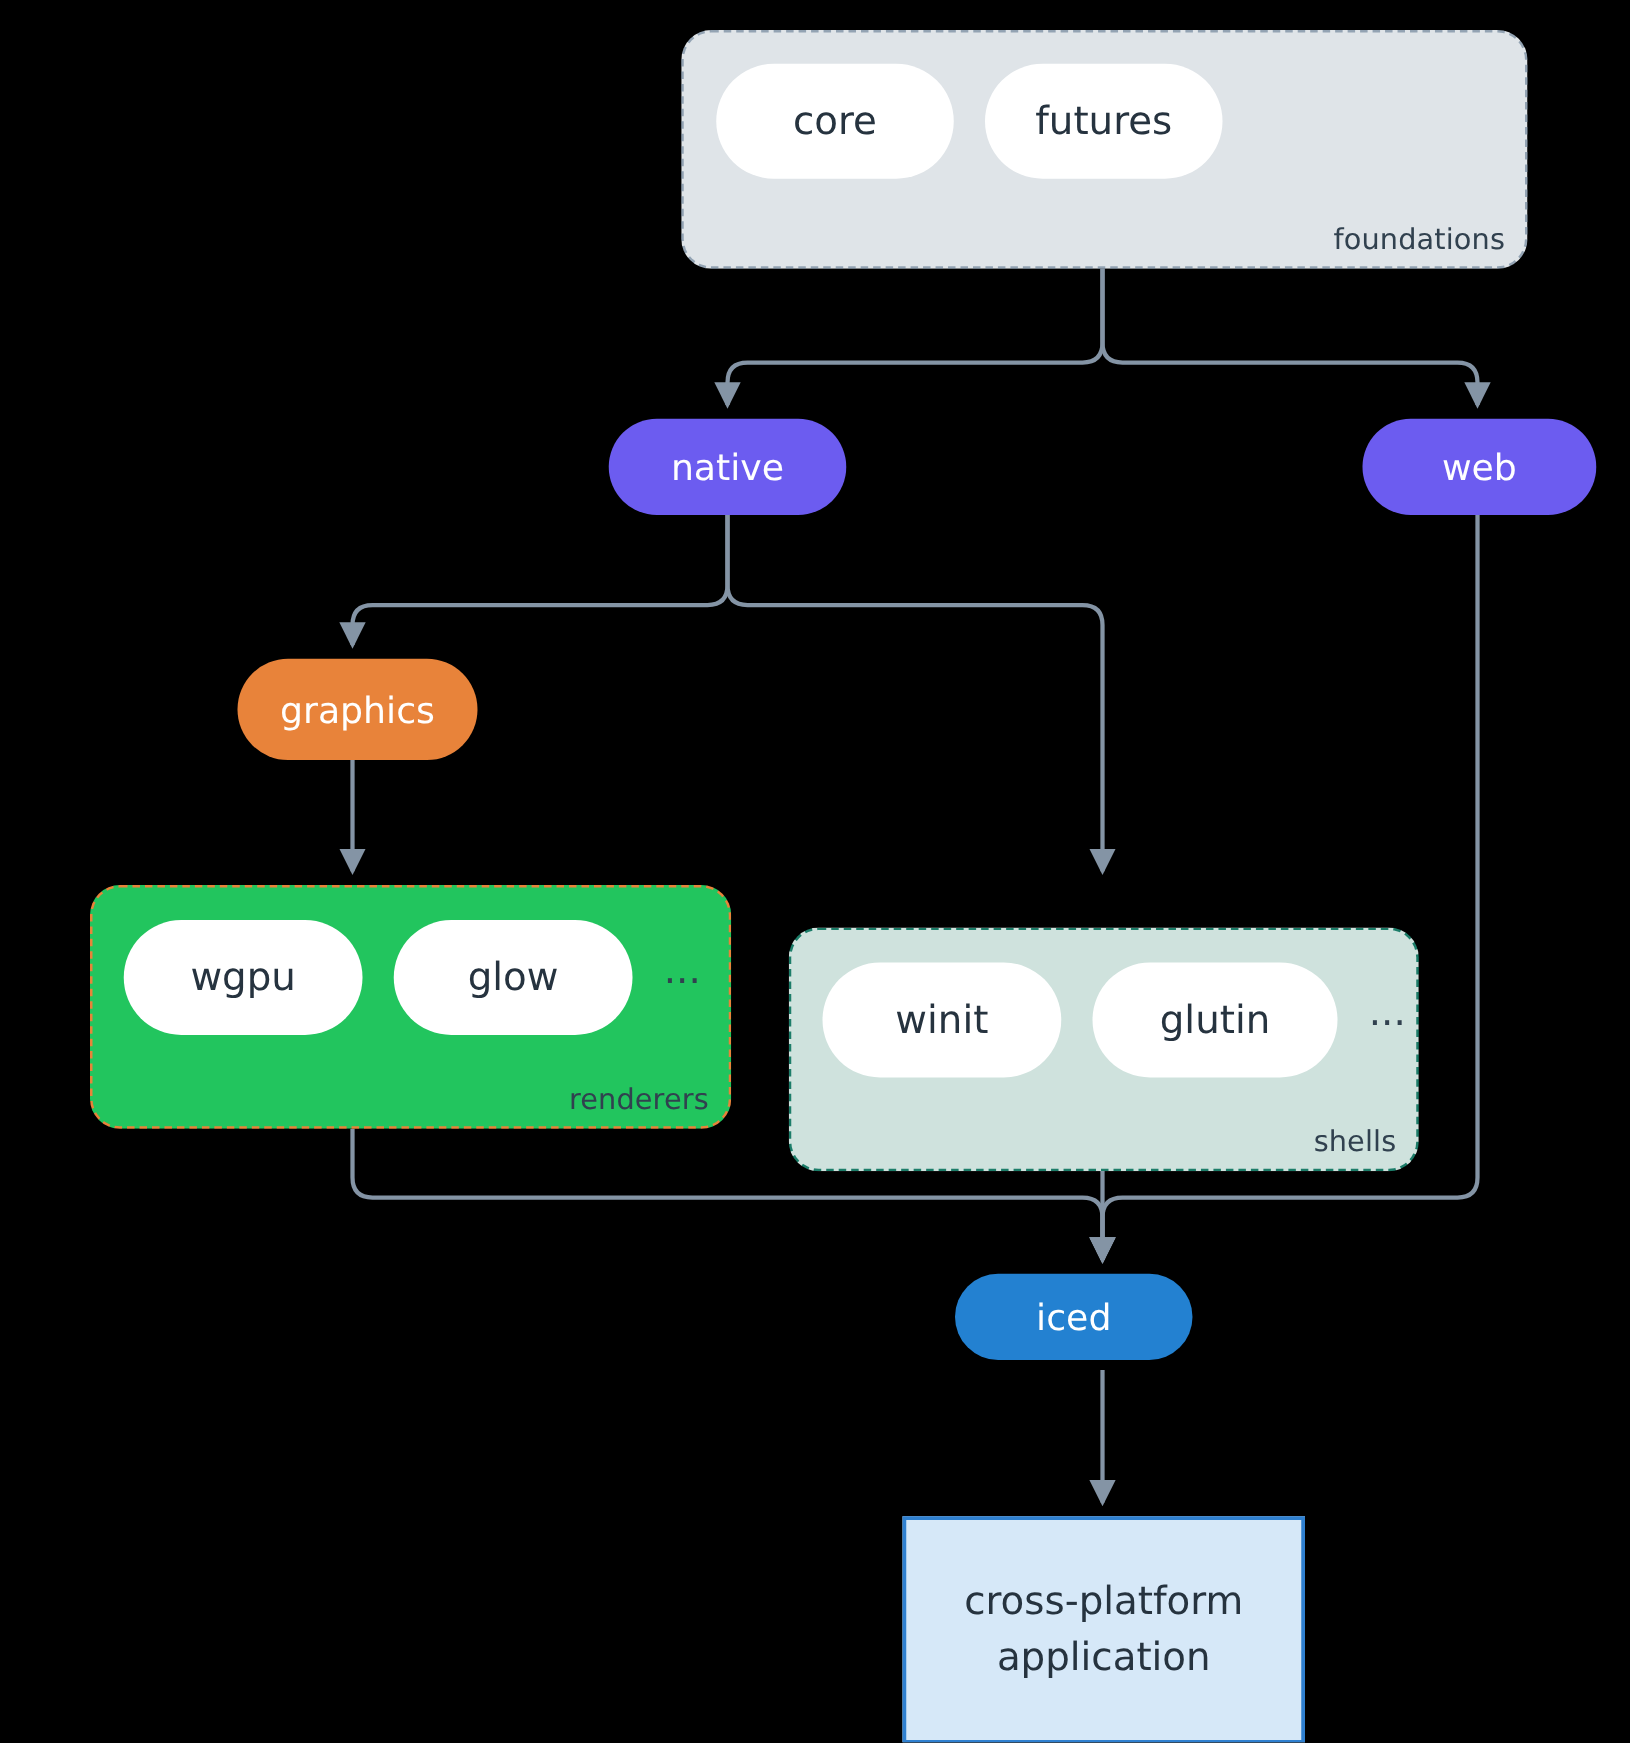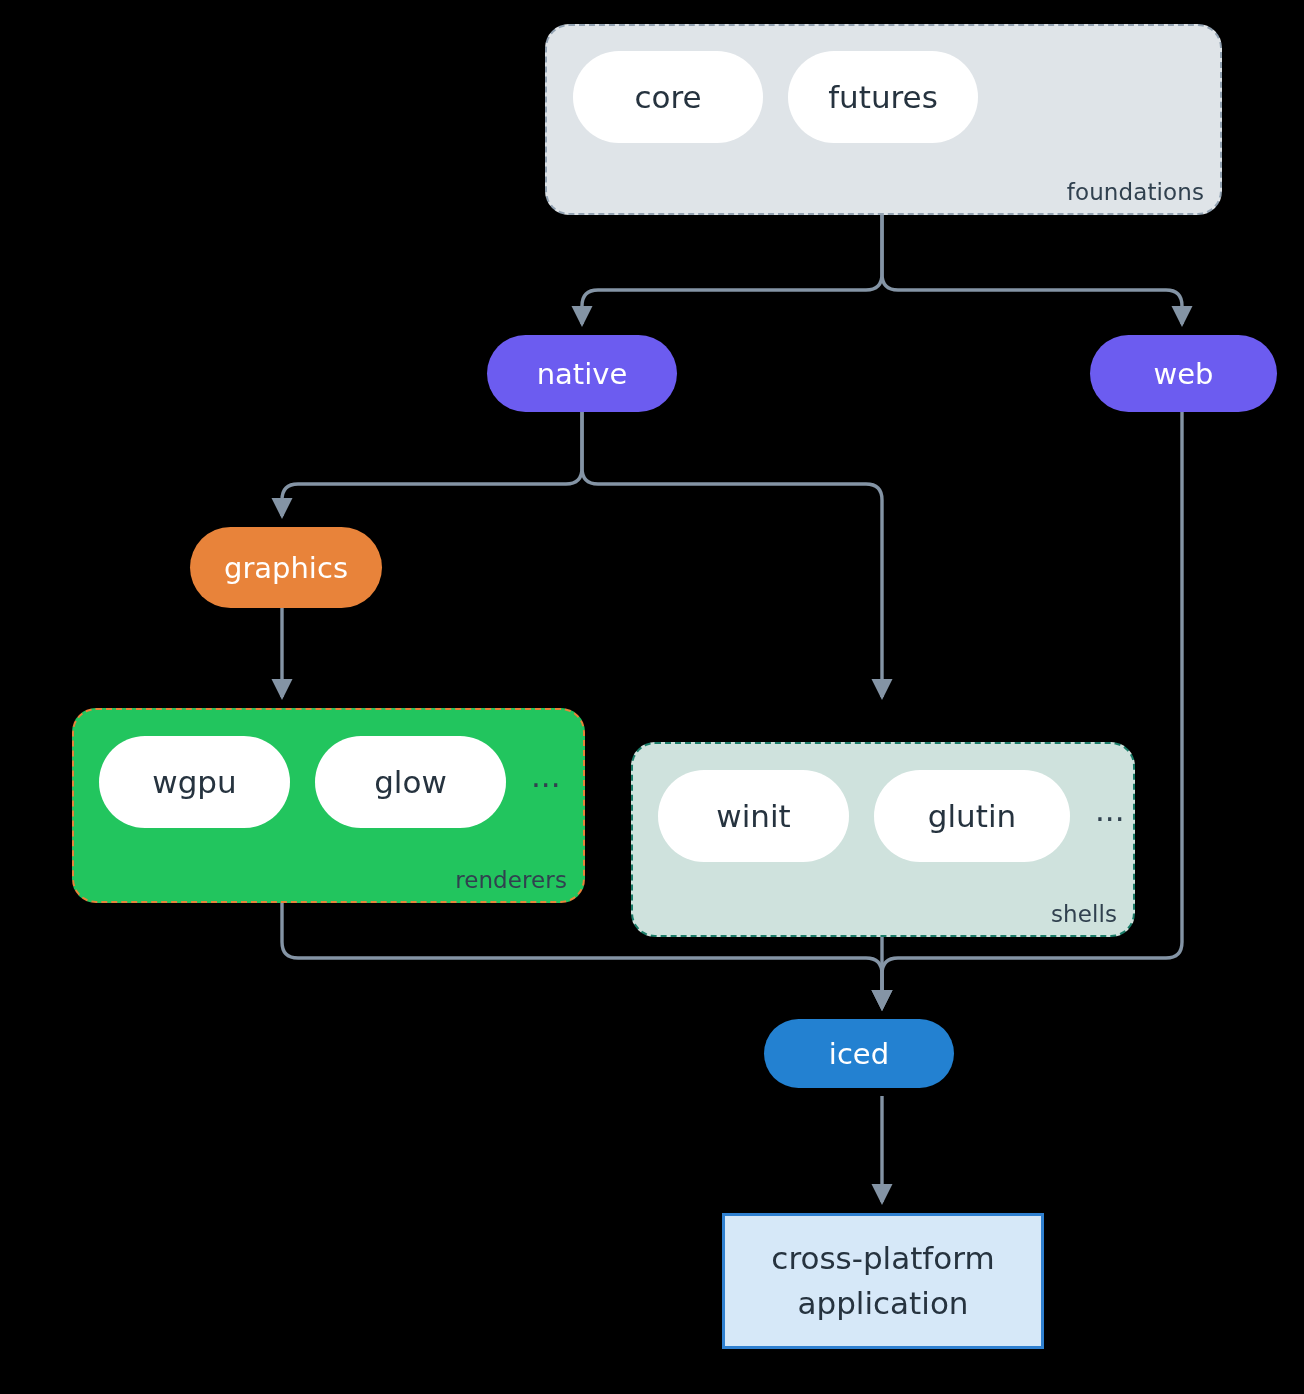--- a/index.html
+++ b/index.html
@@ -153,21 +153,21 @@
     height: 69px;
     background: #2381d1;
   }
 
   
   #node-app {
     position: absolute;
     left: 722px;
     top: 1213px;
     width: 322px;
-    height: 136px;
+    height: 182px;
     background: #d6e8f8;
     border: 3px solid #2f80d0;
     box-sizing: border-box;
     display: flex;
     flex-direction: column;
     align-items: center;
     justify-content: center;
     color: #26333f;
     font-size: 31px;
     line-height: 1.45;

